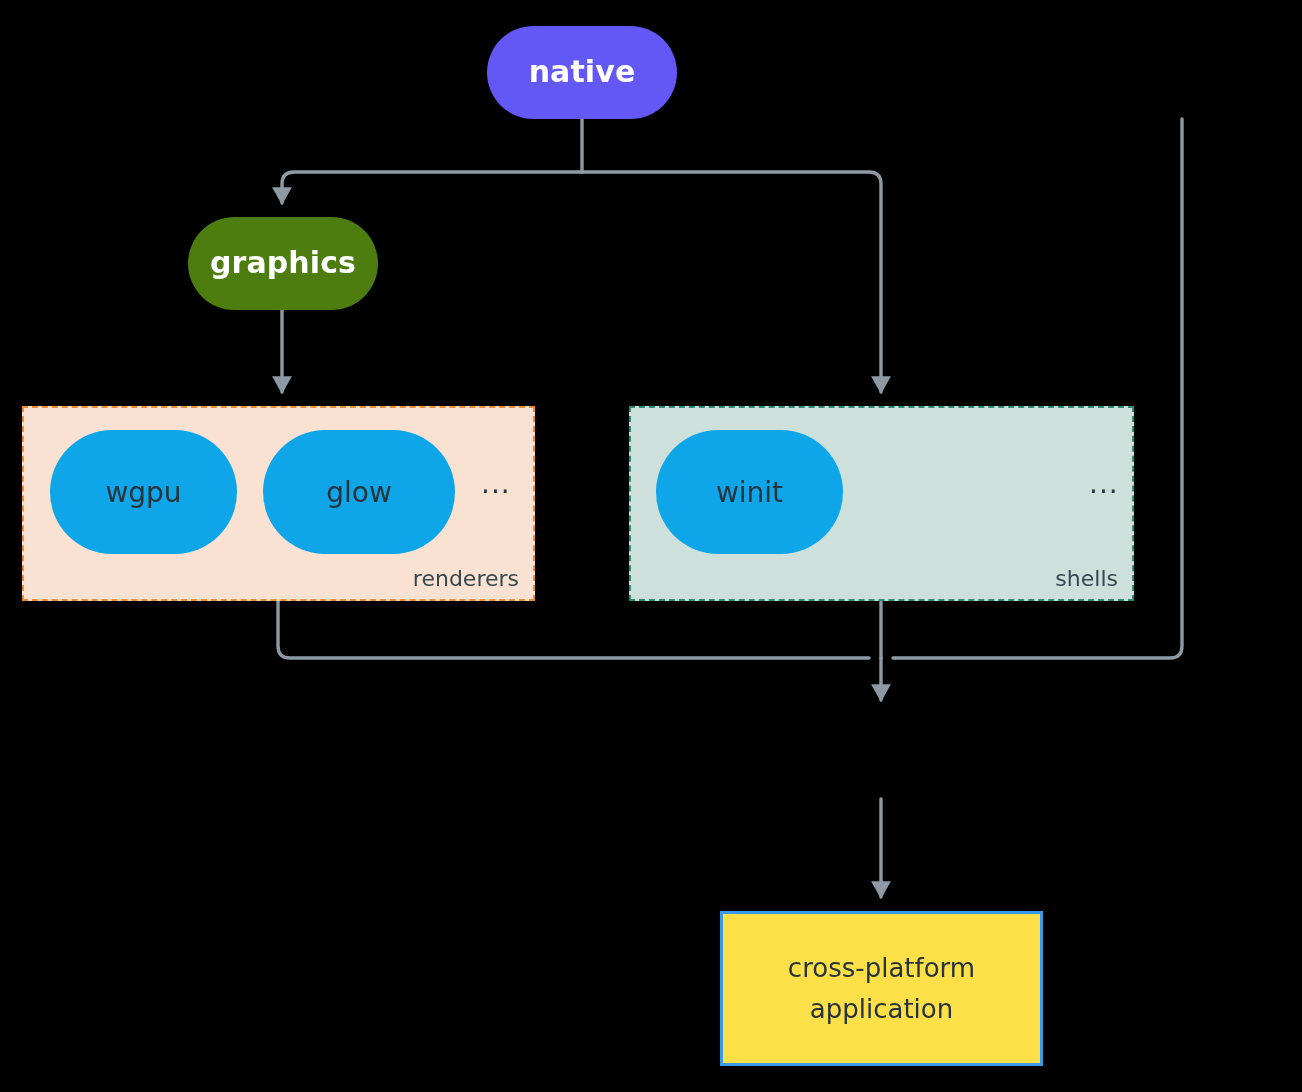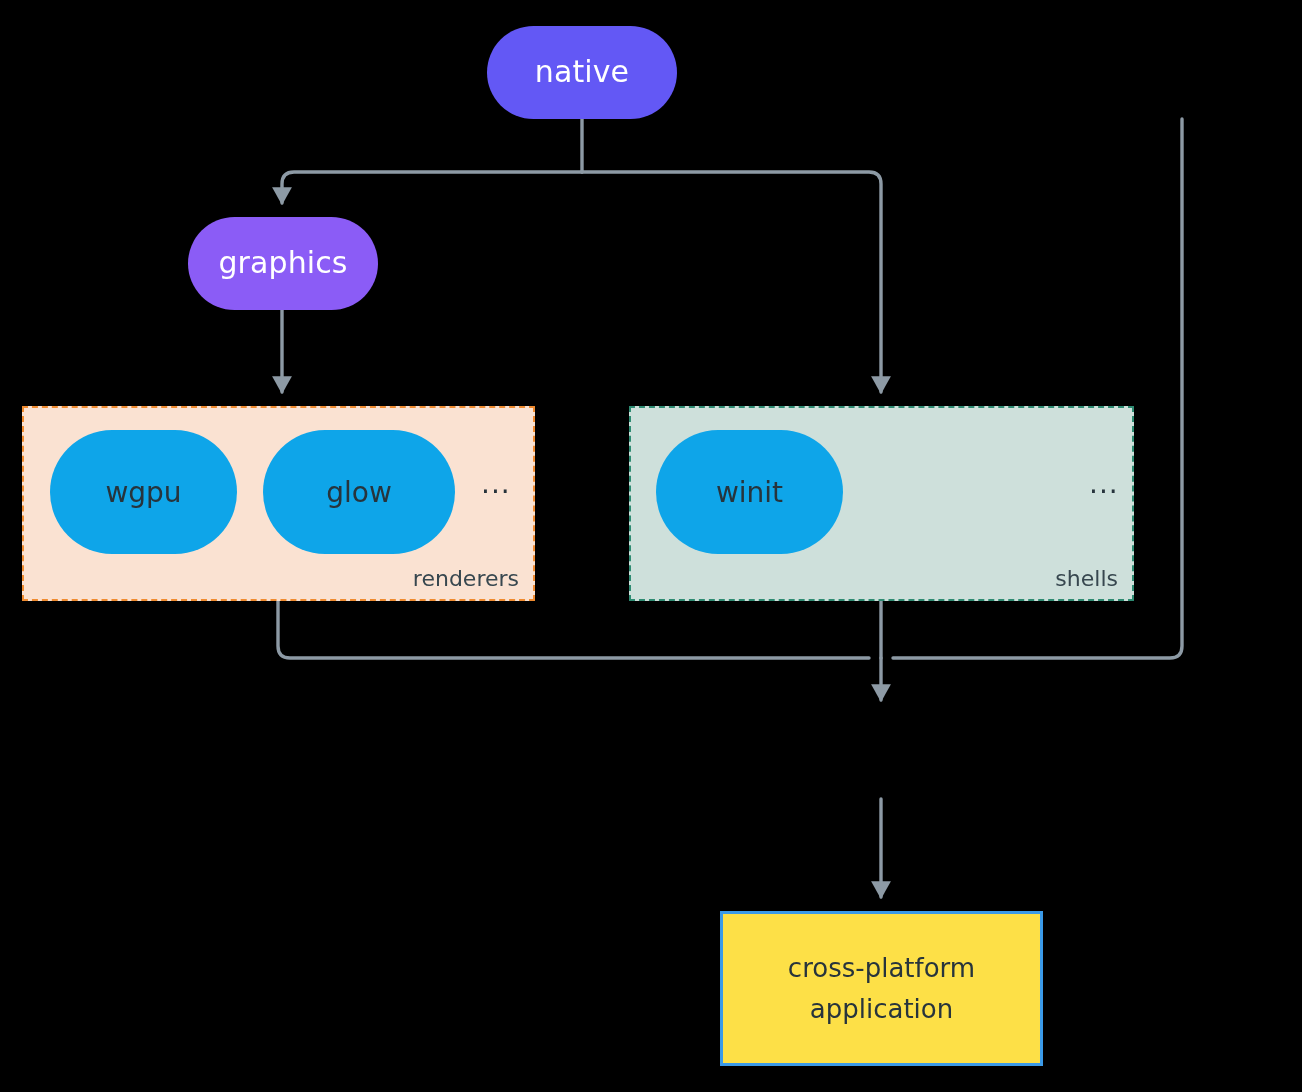--- a/index.html
+++ b/index.html
@@ -26,20 +26,21 @@
 
   
   .node {
     position: absolute;
     box-sizing: border-box;
     display: flex;
     align-items: center;
     justify-content: center;
     text-align: left;
     line-height: 1.22;
+    font-weight: bold;
   }
 
   
   .pill {
     border-radius: 999px;
     color: #ffffff;
     font-size: 30px;
     letter-spacing: 0.1px;
   }
   .pill-native {
@@ -48,21 +49,21 @@
     background: #6358f5;
   }
   .pill-web {
     left: 1087px; top: 26px;
     width: 190px; height: 93px;
     background: #6358f5;
   }
   .pill-graphics {
     left: 188px;  top: 217px;
     width: 190px; height: 93px;
-    background: #8b5cf6;
+    background: #4d7c0f;
   }
   .pill-iced {
     left: 786px;  top: 714px;
     width: 190px; height: 85px;
     background: #2e86d8;
   }
 
   
   .cluster {
     position: absolute;

